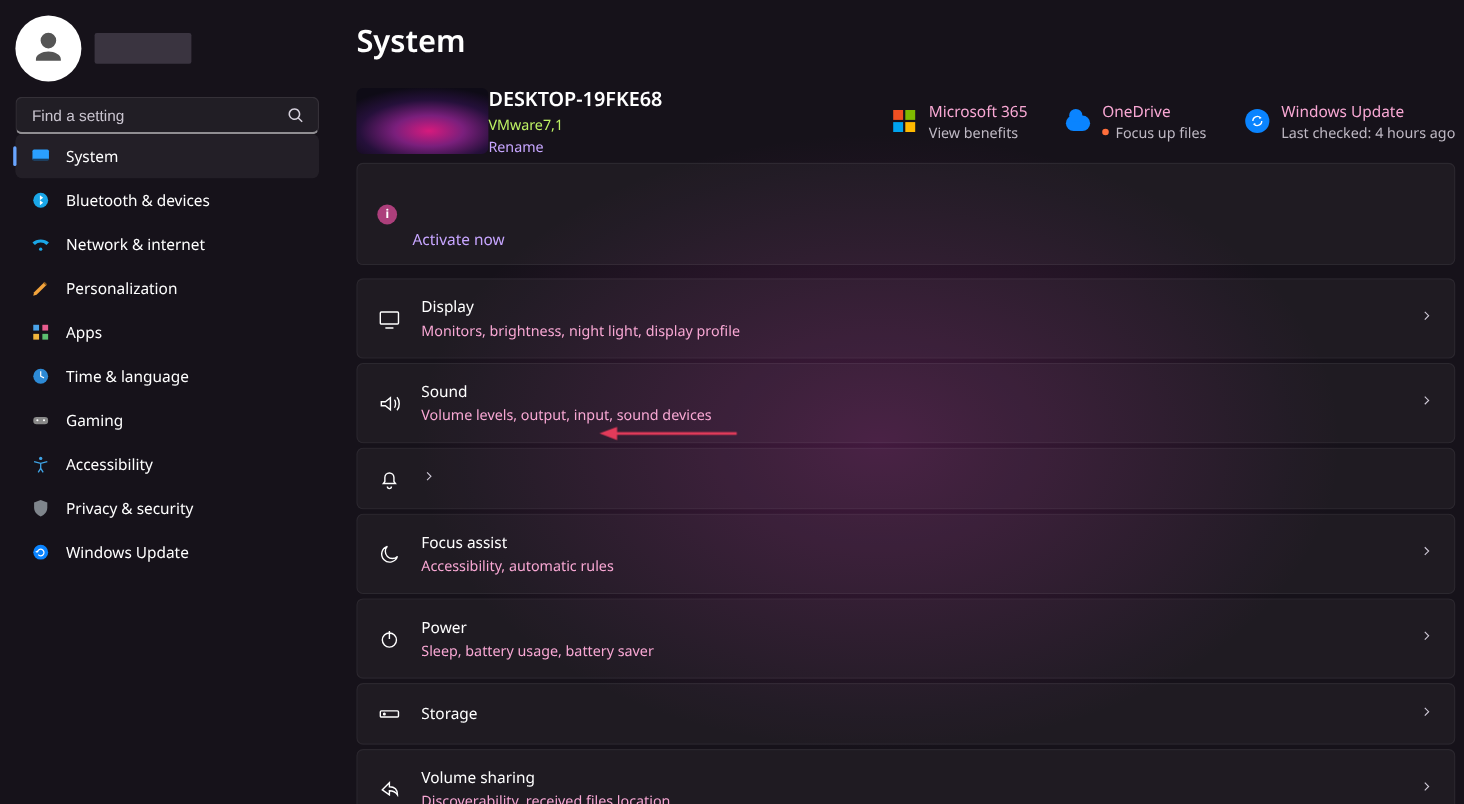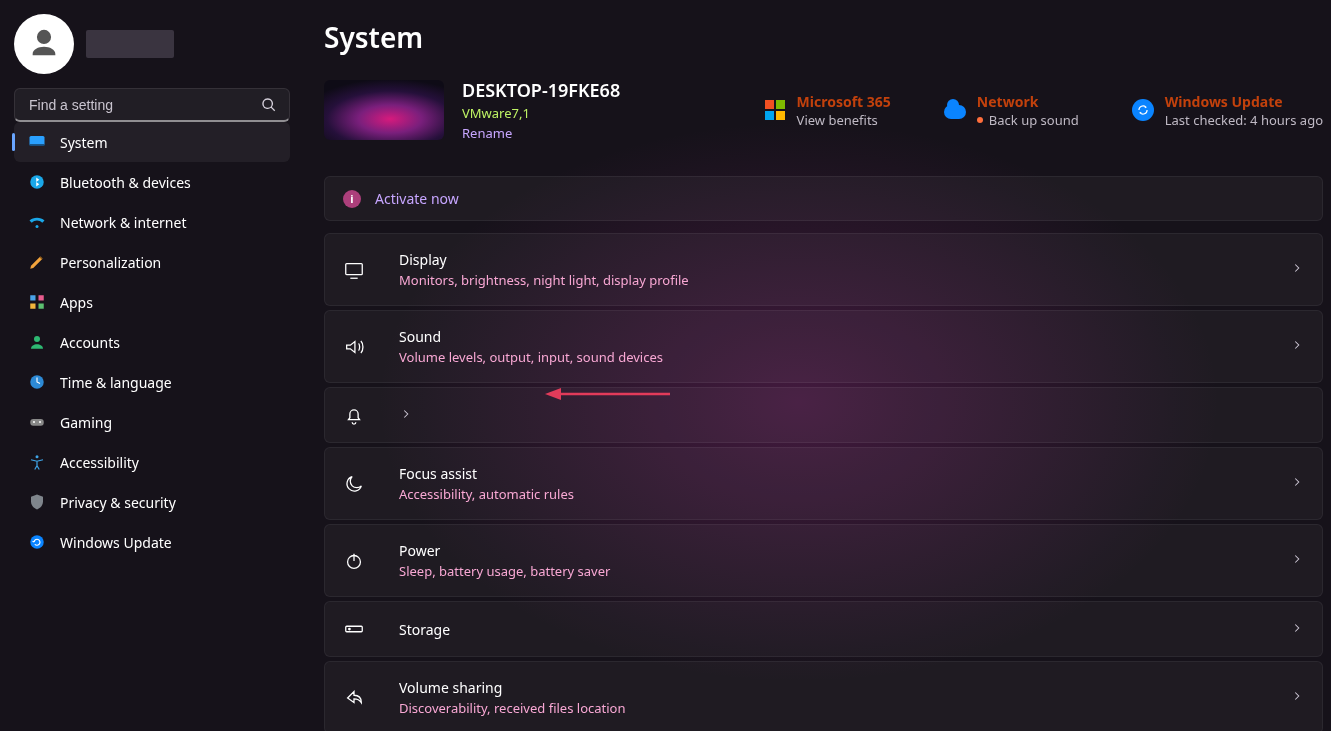--- a/index.html
+++ b/index.html
@@ -80,53 +80,53 @@
   
   .main{
     flex:1;
     padding:18px 8px 0 24px;
     overflow:auto;
   }
   .page-title{
     font-size:28px;font-weight:600;margin:0 0 22px 0;color:#fff;
   }
   .device-header{
-    display:flex;align-items:center;gap:18px;margin-bottom:34px;
+    display:flex;align-items:center;margin-bottom:6px;
   }
   .device-thumb{
     width:120px;height:60px;border-radius:6px;overflow:hidden;flex:none;
     background:
       radial-gradient(ellipse 90px 40px at 55% 65%, #d61a7d 0%, #7a1f7c 35%, #25103a 70%, #0e0b16 100%);
   }
   .device-info .dn{font-size:18px;font-weight:600;color:#fff;}
   .device-info .dm{color:#bef264;font-size:13px;margin-top:2px;}
   .device-info .rn{color:var(--activate);font-size:13px;margin-top:2px;cursor:pointer;}
   .header-spacer{flex:1;}
   .hdr-item{display:flex;align-items:center;gap:10px;margin-left:34px;}
   .hdr-item .ico{
     width:24px;height:24px;display:flex;align-items:center;justify-content:center;
   }
-  .hdr-item .t1{font-size:14px;font-weight:700;color:#c2410c;}
+  .hdr-item .t1{font-size:14px;font-weight:400;color:#f9a8d4;}
   .hdr-item .t2{font-size:13px;color:#bfb9c4;display:flex;align-items:center;gap:6px;}
   .dot{width:6px;height:6px;border-radius:50%;background:#ff6e3c;display:inline-block;}
   .banner{
     display:flex;align-items:center;gap:14px;
     background:var(--card);border-radius:6px;border:1px solid var(--border);
     padding:12px 18px;margin-bottom:12px;
   }
   .banner .info-ic{
     width:18px;height:18px;border-radius:50%;
     background:#ac3f7b;color:#fff;display:flex;align-items:center;justify-content:center;
     font-size:11px;font-weight:700;
   }
   .banner .msg{flex:1;color:#e6e1eb;}
-  .banner .act{color:var(--activate);font-size:14px;cursor:pointer;}
+  .banner .act{color:var(--activate);font-size:14px;cursor:pointer;margin-top:48px;}
   .list{display:flex;flex-direction:column;gap:4px;}
   .card{
-    display:flex;align-items:center;gap:34px;
+    display:flex;align-items:center;gap:18px;
     background:var(--card);border-radius:6px;border:1px solid var(--border);
     padding:16px 18px;cursor:default;
   }
   .card .cic{width:22px;height:22px;display:flex;align-items:center;justify-content:center;color:#fff;}
   .card .cic svg{width:22px;height:22px;fill:none;stroke:#fff;stroke-width:1.4;}
   .card .ct{flex:1;}
   .card .ct .t1{font-size:14px;color:#fff;}
   .card .ct .t2{font-size:13px;color:#f9a8d4;margin-top:2px;}
   .card .chev svg{width:14px;height:14px;fill:none;stroke:#cfc9d6;stroke-width:1.8;}
   
@@ -217,29 +217,20 @@
               <rect x="14" y="3" width="7" height="7" fill="#e85c8e"></rect>
               <rect x="3" y="14" width="7" height="7" fill="#f2b63c"></rect>
               <rect x="14" y="14" width="7" height="7" fill="#5cbf70"></rect>
             </svg>
           </span>
         <span class="lbl">Apps</span>
       </li>
       <li>
         <span class="ic">
             <svg viewBox="0 0 24 24">
-              <circle cx="12" cy="8" r="4" fill="#2eb872"></circle>
-              <path d="M4 21c0-4 4-6 8-6s8 2 8 6z" fill="#2eb872"></path>
-            </svg>
-          </span>
-        <span class="lbl">Accounts</span>
-      </li>
-      <li>
-        <span class="ic">
-            <svg viewBox="0 0 24 24">
               <circle cx="12" cy="12" r="9" fill="#2d8ad6"></circle>
               <path d="M12 6v6l4 2" stroke="#fff" stroke-width="1.5" fill="none"></path>
             </svg>
           </span>
         <span class="lbl">Time &amp; language</span>
       </li>
       <li>
         <span class="ic">
             <svg viewBox="0 0 24 24">
               <rect x="3" y="8" width="18" height="9" rx="4" fill="#888"></rect>
@@ -303,24 +294,24 @@
           <div class="t1">Microsoft 365</div>
           <div class="t2">View benefits</div>
         </div>
       </div>
 
       <div class="hdr-item">
         <div class="ico">
             <div class="cloud-ic"></div>
           </div>
         <div>
-          <div class="t1">Network</div>
+          <div class="t1">OneDrive</div>
           <div class="t2">
               <span class="dot"></span>
-              <span>Back up sound</span>
+              <span>Focus up files</span>
             </div>
         </div>
       </div>
 
       <div class="hdr-item">
         <div class="ico">
           <div class="wu-ic">
               <svg viewBox="0 0 24 24">
                 <path d="M5 12a7 7 0 0 1 12-5l-2 1M19 12a7 7 0 0 1-12 5l2-1" stroke="#fff" stroke-width="2" fill="none"></path>
               </svg>

